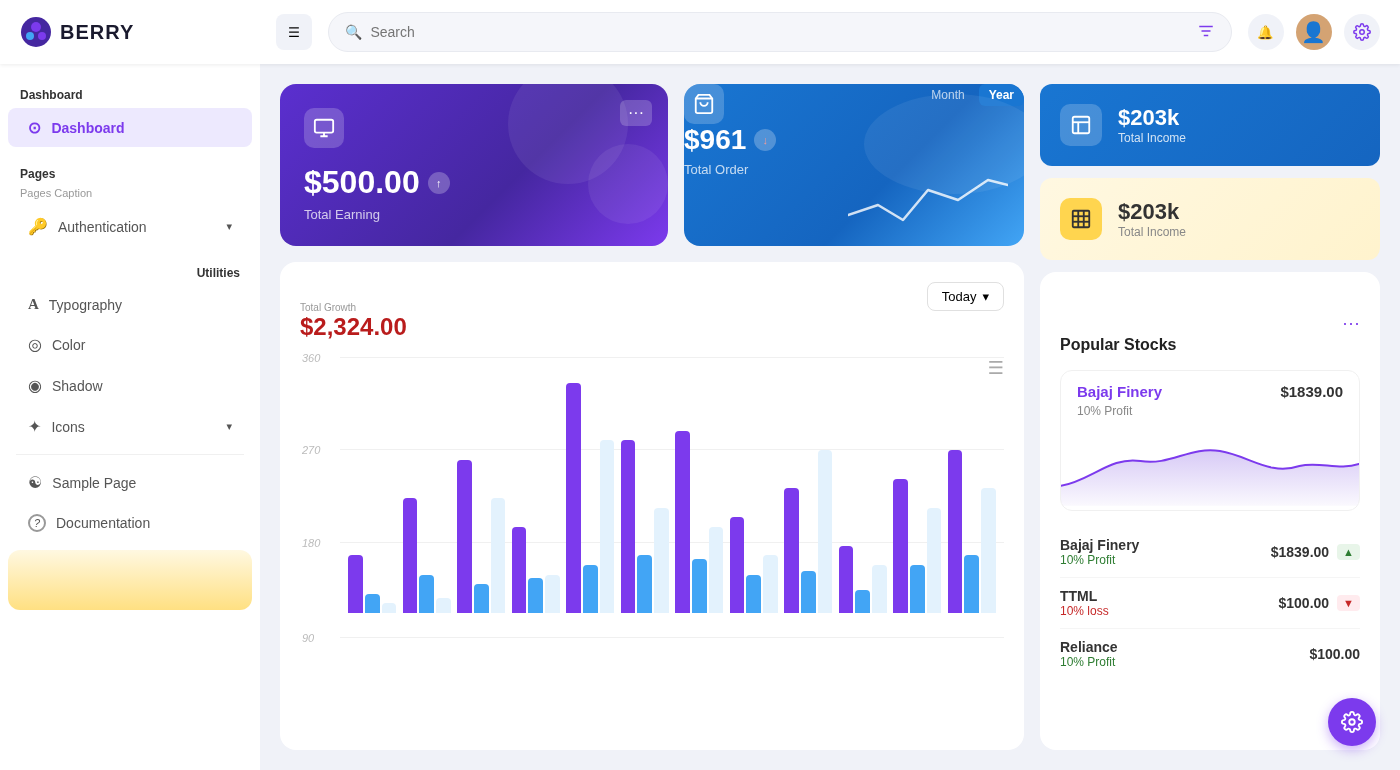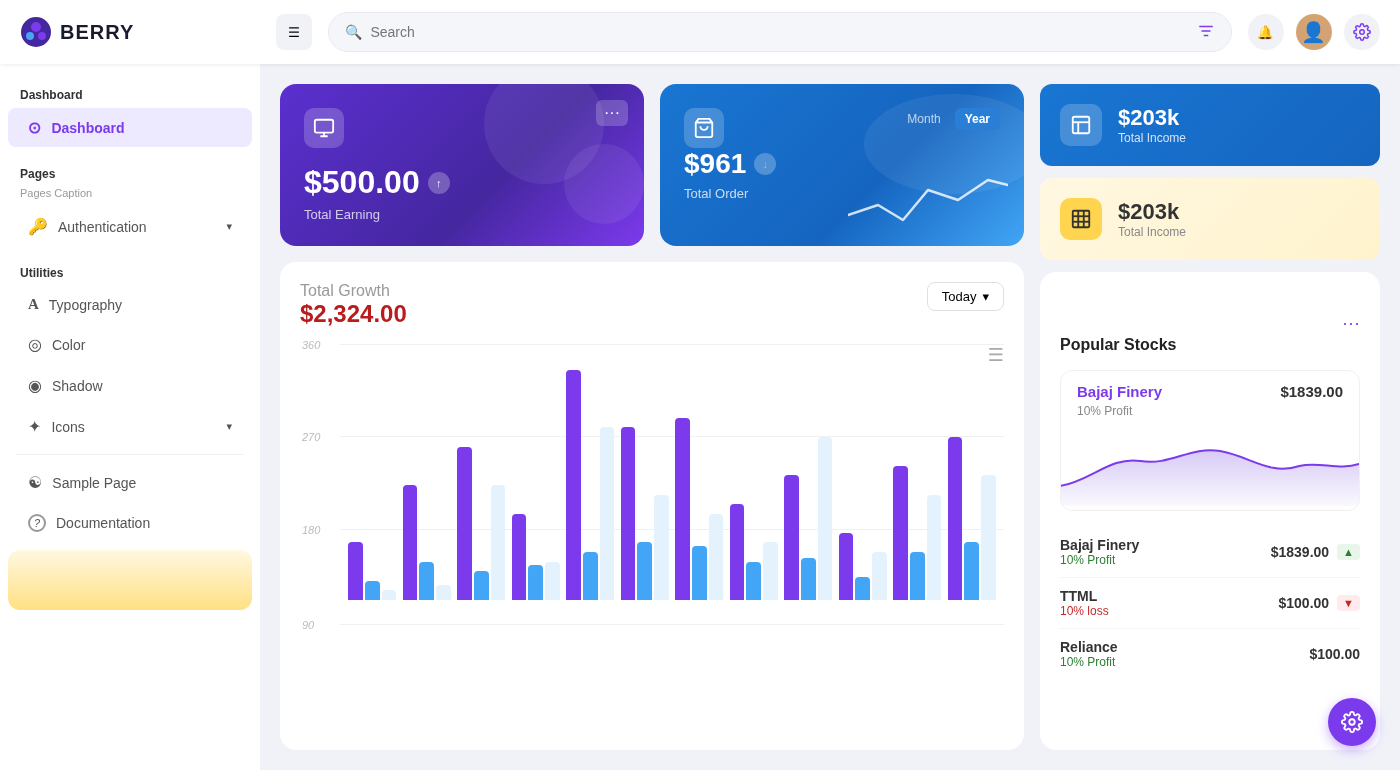--- a/index.html
+++ b/index.html
@@ -52,21 +52,21 @@
     .card-earning .bg-circle2 { position: absolute; width: 80px; height: 80px; border-radius: 50%; background: rgba(255,255,255,0.07); top: 60px; right: 0px; }
     .card-earning .card-icon { width: 40px; height: 40px; background: rgba(255,255,255,0.2); border-radius: 10px; display: flex; align-items: center; justify-content: center; margin-bottom: 16px; }
     .card-earning .more-btn { position: absolute; top: 16px; right: 16px; background: rgba(255,255,255,0.2); border: none; border-radius: 6px; color: #fff; cursor: pointer; padding: 4px 8px; font-size: 16px; }
     .card-earning .amount { font-size: 32px; font-weight: 700; display: flex; align-items: center; gap: 8px; }
     .card-earning .up-icon { width: 22px; height: 22px; background: rgba(255,255,255,0.25); border-radius: 50%; display: flex; align-items: center; justify-content: center; font-size: 11px; }
     .card-earning .label { font-size: 13px; color: rgba(255,255,255,0.75); margin-top: 6px; }
 
     
     .card-order {
       flex: 1; background: linear-gradient(135deg, #1976d2 0%, #1565c0 60%, #42a5f5 100%);
-      border-radius: 16px; padding: 24px; color: #fff; position: relative; overflow: hidden; min-height: 160px;
+      border-radius: 16px; color: #fff; position: relative; overflow: hidden; min-height: 160px;
     }
     .card-order .bg-blob { position: absolute; width: 180px; height: 100px; border-radius: 50%; background: rgba(255,255,255,0.07); top: 10px; right: -20px; }
     .card-order .card-top { display: flex; align-items: flex-start; justify-content: space-between; }
     .card-order .card-icon { width: 40px; height: 40px; background: rgba(255,255,255,0.2); border-radius: 10px; display: flex; align-items: center; justify-content: center; }
     .card-order .tab-row { display: flex; gap: 4px; }
     .card-order .tab { padding: 4px 10px; border-radius: 6px; font-size: 12px; cursor: pointer; color: rgba(255,255,255,0.7); }
     .card-order .tab.active { background: #1976d2; color: #fff; font-weight: 600; }
     .card-order .amount { font-size: 28px; font-weight: 700; display: flex; align-items: center; gap: 8px; }
     .card-order .down-icon { width: 22px; height: 22px; background: rgba(255,255,255,0.25); border-radius: 50%; display: flex; align-items: center; justify-content: center; font-size: 11px; }
     .card-order .label { font-size: 13px; color: rgba(255,255,255,0.75); margin-top: 6px; }
@@ -84,21 +84,21 @@
     .income-icon { width: 42px; height: 42px; background: rgba(255,255,255,0.2); border-radius: 10px; display: flex; align-items: center; justify-content: center; font-size: 20px; flex-shrink: 0; }
     .income-icon-yellow { width: 42px; height: 42px; background: #ffd54f; border-radius: 10px; display: flex; align-items: center; justify-content: center; font-size: 20px; flex-shrink: 0; }
     .income-info .amount { font-size: 22px; font-weight: 700; }
     .income-info .label { font-size: 12px; opacity: 0.8; }
     .income-info-yellow .amount { font-size: 22px; font-weight: 700; color: #333; }
     .income-info-yellow .label { font-size: 12px; color: #888; }
 
     
     .growth-card { background: #fff; border-radius: 16px; padding: 20px; flex: 1; min-height: 380px; }
     .growth-header { display: flex; align-items: flex-start; justify-content: space-between; margin-bottom: 16px; }
-    .growth-title { font-size: 16px; color: #999; }
+    .growth-title { font-size: 10px; color: #999; margin-top: 20px; }
     .growth-amount { font-size: 24px; font-weight: 700; color: #b91c1c; }
     .today-btn { background: #fff; border: 1.5px solid #e0e0e0; border-radius: 8px; padding: 6px 14px; font-size: 13px; cursor: pointer; display: flex; align-items: center; gap: 6px; }
     .chart-menu-btn { background: none; border: none; font-size: 18px; color: #aaa; cursor: pointer; float: right; }
 
     
     .bar-chart-area { position: relative; height: 280px; margin-top: 8px; }
     .bar-chart-grid { position: absolute; left: 40px; right: 0; top: 0; bottom: 0; }
     .grid-line { position: absolute; left: 0; right: 0; border-top: 1px solid #f0f0f0; }
     .grid-label { position: absolute; left: -38px; font-size: 11px; color: #bbb; transform: translateY(-50%); font-style: italic; }
     .bars-container { position: absolute; left: 40px; right: 0; top: 0; bottom: 24px; display: flex; align-items: flex-end; gap: 6px; padding: 0 8px; }
@@ -194,21 +194,21 @@
 
     <div class="sidebar-section-title" style="margin-top:12px;">Pages</div>
     <div class="sidebar-sub-title">Pages Caption</div>
 
     <div class="sidebar-item">
       <span class="icon">🔑</span>
       <span>Authentication</span>
       <span class="chevron">▾</span>
     </div>
 
-    <div class="sidebar-section-title" style="margin-top:12px;">Utilities</div>
+    <div class="sidebar-section-title" style="margin-top:12px;text-align:right;">Utilities</div>
 
     <div class="sidebar-item">
       <span class="icon" style="font-weight:700; font-size:15px; font-family:serif;">A</span>
       <span>Typography</span>
     </div>
 
     <div class="sidebar-item">
       <span class="icon">◎</span>
       <span>Color</span>
     </div>

